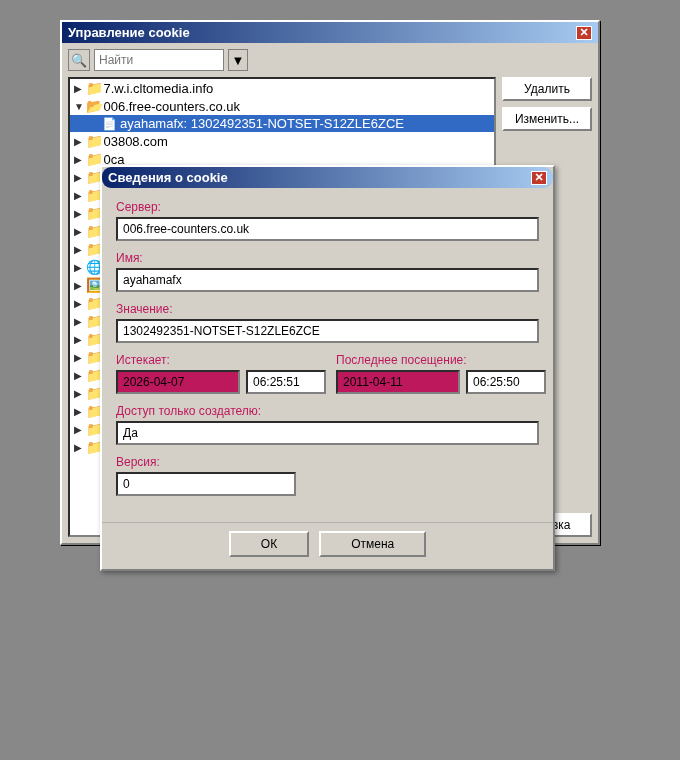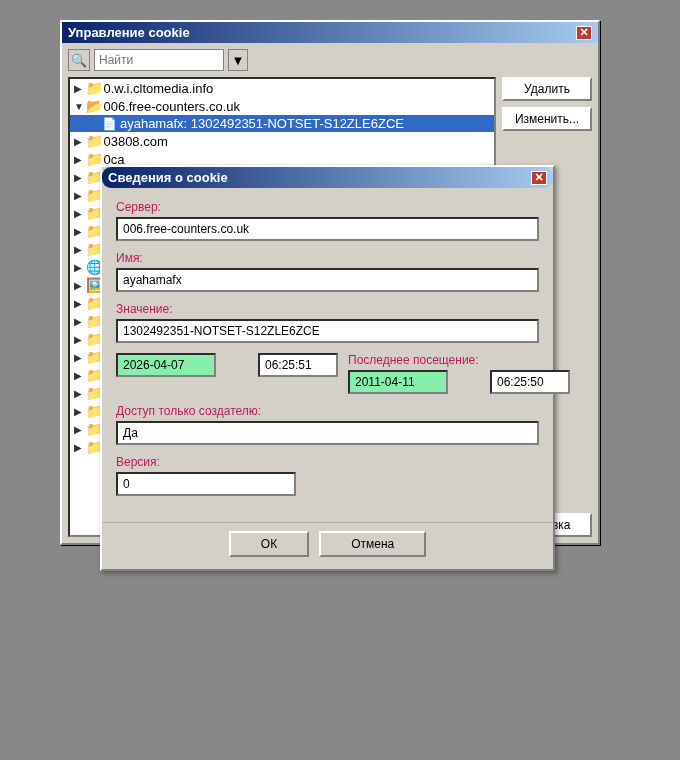--- a/index.html
+++ b/index.html
@@ -164,32 +164,31 @@
       padding: 3px 5px;
       font-size: 12px;
       width: 100%;
     }
     .date-row {
       display: flex;
       gap: 6px;
     }
     .date-input {
       border: 2px inset #808080;
-      background: #86efac;
+      background: #be185d;
       padding: 3px 5px;
       font-size: 12px;
-      width: 100px;
+      width: 124px;
     }
     .time-input {
       border: 2px inset #808080;
       background: white;
       padding: 3px 5px;
       font-size: 12px;
       width: 80px;
-      margin-left: 36px;
     }
     .dialog-footer {
       display: flex;
       justify-content: center;
       gap: 10px;
       padding: 8px 14px 12px;
       border-top: 1px solid #b0b0b0;
       margin-top: 4px;
     }
     .dialog-btn {
@@ -226,21 +225,21 @@
       <div class="search-dropdown">▼</div>
     </div>
 
     <div class="content-area">
       <div class="tree-container">
 
         <div class="tree-item">
           <span class="indent" style="width:4px"></span>
           <span class="arrow">▶</span>
           <span class="folder-yellow">📁</span>
-          <span>0.w.i.cltomedia.info</span>
+          <span>7.w.i.cltomedia.info</span>
         </div>
         <div class="tree-item">
           <span class="indent" style="width:4px"></span>
           <span class="arrow">▼</span>
           <span class="folder-yellow">📂</span>
           <span>006.free-counters.co.uk</span>
         </div>
         <div class="tree-item selected">
           <span class="indent" style="width:20px"></span>
           <span class="arrow"> </span>
@@ -381,20 +380,21 @@
     <div class="field-label">Имя:</div>
     <input class="field-input" type="text" value="ayahamafx" style="">
 
     
     <div class="field-label">Значение:</div>
     <input class="field-input" type="text" value="1302492351-NOTSET-S12ZLE6ZCE" style="">
 
     
     <div class="row-2col">
       <div class="col">
+        <div class="field-label">Истекает:</div>
         <div class="date-row">
           <input class="date-input" type="text" value="2026-04-07" style="">
           <input class="time-input" type="text" value="06:25:51" style="">
         </div>
       </div>
       <div class="col">
         <div class="field-label">Последнее посещение:</div>
         <div class="date-row">
           <input class="date-input" type="text" value="2011-04-11" style="">
           <input class="time-input" type="text" value="06:25:50" style="">

